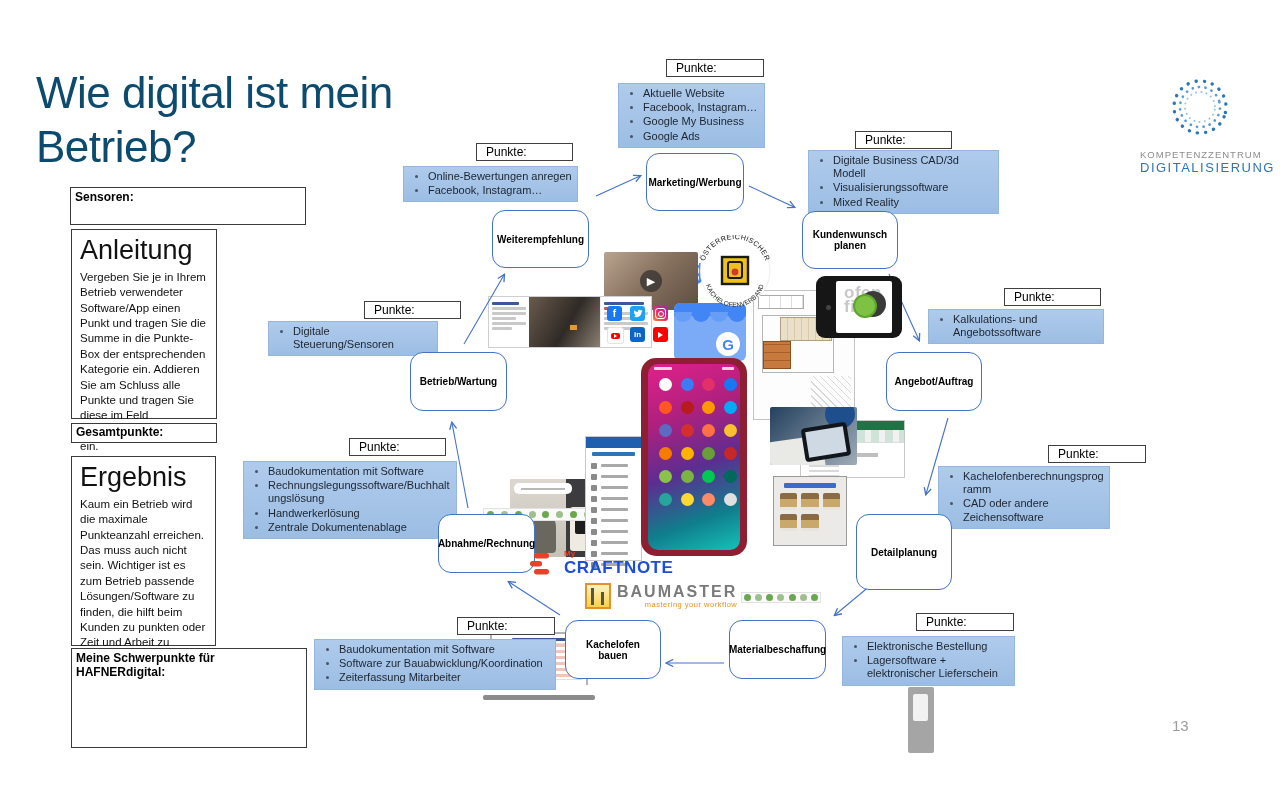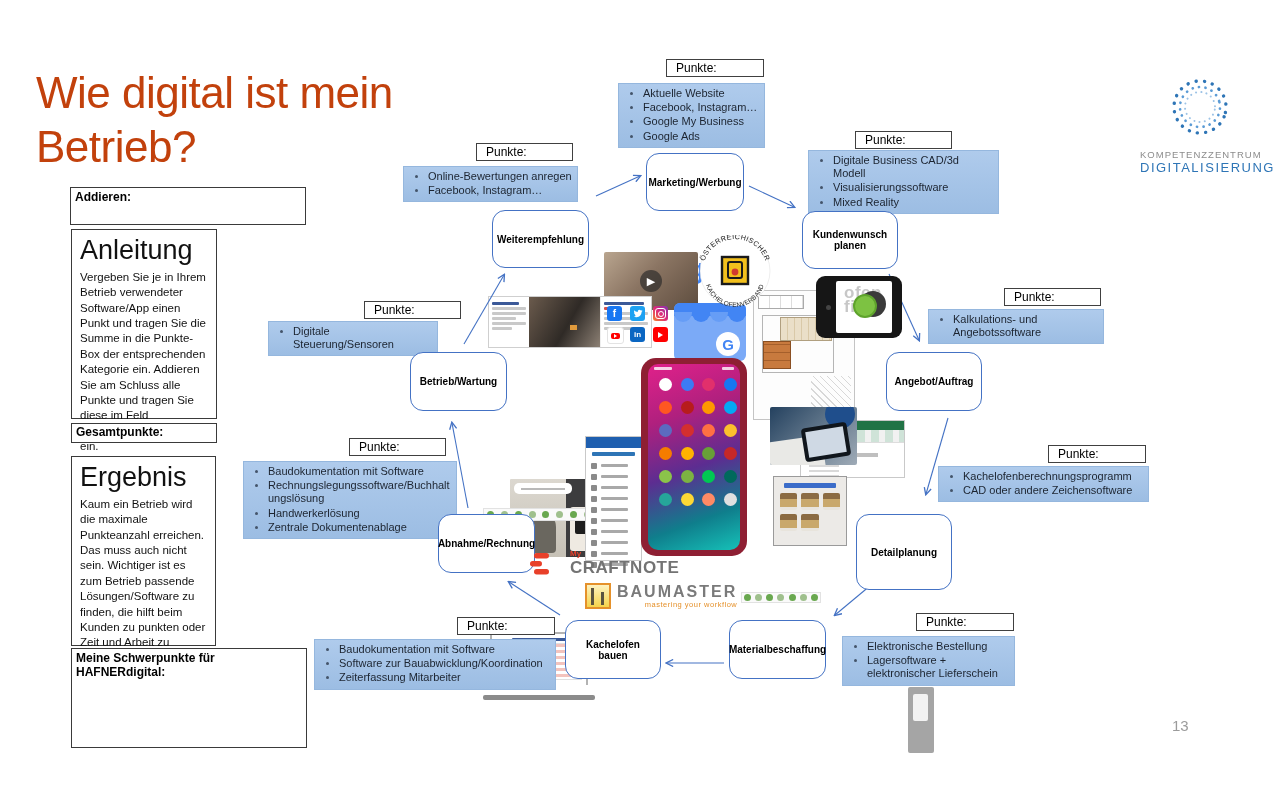--- a/index.html
+++ b/index.html
@@ -1,20 +1,20 @@
 <!DOCTYPE html>
 <html><head>
 <meta charset="utf-8">
 <style>
   html,body{margin:0;padding:0;background:#e8e8e8;}
   .slide{position:relative;width:1287px;height:802px;background:#ffffff;overflow:hidden;
          font-family:"Liberation Sans",sans-serif;color:#1a1a1a;}
   
   .title{position:absolute;left:36px;top:66px;width:440px;font-size:44px;line-height:1.22;
-         color:#c2410c;letter-spacing:-0.5px;}
+         color:#0c4a6e;letter-spacing:-0.5px;}
   
   .box{position:absolute;background:#fff;border:1px solid #3a3a3a;box-sizing:border-box;}
   .blabel{display:block;padding:2px 4px;font-size:12px;font-weight:bold;color:#000;}
   .panel-title{font-size:27px;color:#111;padding:6px 8px 0 8px;line-height:1.1;}
   .panel-body{font-size:11.5px;line-height:1.34;padding:4px 8px;color:#111;}
   
   .node{position:absolute;background:#fff;border:1.4px solid #4472C4;border-radius:13px;
         display:flex;align-items:center;justify-content:center;text-align:center;
         font-size:10px;font-weight:bold;color:#000;padding:0 9px;box-sizing:border-box;z-index:3;}
   .punkte{position:absolute;background:#fff;border:1px solid #404040;font-size:12px;color:#000;
@@ -103,22 +103,22 @@
   .icorow{position:absolute;background:#fafafa;border:1px solid #e2e2e2;display:flex;
         align-items:center;justify-content:space-around;}
   .icorow i{display:block;width:7px;height:7px;border-radius:50%;background:#69a84f;}
   .icorow i:nth-child(2n){background:#9fc08d;}
   .craftapp{background:#fff;border:1px solid #c9c9c9;}
   .craftapp .hd{height:11px;background:#1F5FAF;}
   .craftapp .lnk{height:4px;margin:4px 6px;background:#2E75B6;border-radius:1px;}
   .crow{display:flex;align-items:center;gap:4px;padding:2.5px 5px;}
   .crow b{display:block;width:6px;height:6px;background:#8a8a8a;border-radius:1px;flex:none;}
   .crow i{display:block;height:2.5px;background:#a9a9a9;border-radius:1px;flex:1;margin-right:8px;}
-  .craftlogo{display:flex;align-items:flex-end;gap:18px;z-index:4;}
-  .craftname{font-size:17px;font-weight:bold;color:#737373;letter-spacing:.5px;line-height:1;}
+  .craftlogo{display:flex;align-items:flex-end;gap:12px;z-index:4;}
+  .craftname{font-size:17px;font-weight:bold;color:#1d4ed8;letter-spacing:.5px;line-height:1;}
   .craftpre{font-size:8px;font-weight:bold;color:#E8402A;display:block;margin-bottom:1px;}
   .baum{display:flex;align-items:center;gap:6px;z-index:1;}
   .baum .sq{width:26px;height:26px;border:2px solid #E5912B;background:linear-gradient(#fdf2c0,#f5d34b);
         position:relative;box-sizing:border-box;}
   .baum .sq:before{content:"";position:absolute;left:4px;top:3px;width:3px;height:17px;background:#5a5340;}
   .baum .sq:after{content:"";position:absolute;right:5px;top:7px;width:3px;height:13px;background:#5a5340;}
   .baumname{font-size:16px;color:#7a7a7a;letter-spacing:2px;font-weight:bold;line-height:1;}
   .baumtag{font-size:7.5px;color:#E5912B;text-align:right;letter-spacing:.5px;}
   .excel{background:#fff;border:1px solid #c9c9c9;overflow:hidden;}
   .excel .tb{height:9px;background:#217346;}
@@ -144,21 +144,21 @@
   .pageno{position:absolute;left:1172px;top:717px;font-size:15px;color:#9b9b9b;}
 </style>
 </head>
 <body>
 
 <div class="slide">
 
   <div class="title">Wie digital ist mein Betrieb?</div>
 
   <div class="box" style="left:70px;top:187px;width:236px;height:38px;">
-    <span class="blabel">Addieren:</span>
+    <span class="blabel">Sensoren:</span>
   </div>
   <div class="box" style="left:71px;top:229px;width:146px;height:190px;">
     <div class="panel-title">Anleitung</div>
     <div class="panel-body">Vergeben Sie je in Ihrem Betrieb verwendeter Software/App einen Punkt und tragen Sie die Summe in die Punkte-Box der entsprechenden Kategorie ein. Addieren Sie am Schluss alle Punkte und tragen Sie diese im Feld Gesamtpunkte unten ein.</div>
   </div>
   <div class="box" style="left:71px;top:423px;width:146px;height:20px;">
     <span class="blabel" style="padding:1px 4px;">Gesamtpunkte:</span>
   </div>
   <div class="box" style="left:71px;top:456px;width:145px;height:190px;">
     <div class="panel-title">Ergebnis</div>
@@ -210,21 +210,21 @@
 
   <div class="punkte" style="left:1004px;top:288px;width:97px;">Punkte:</div>
   <ul class="bbox" style="left:928px;top:309px;width:176px;">
       <li>Kalkulations- und Angebotssoftware</li>
     </ul>
   <div class="node" style="left:886px;top:352px;width:96px;height:59px;">
       <span>Angebot/Auftrag</span>
     </div>
 
   <div class="punkte" style="left:1048px;top:445px;width:98px;">Punkte:</div>
-  <ul class="bbox" style="left:938px;top:466px;width:211px;">
+  <ul class="bbox" style="left:938px;top:466px;width:172px;">
       <li>Kachelofenberechnungsprogramm</li>
       <li>CAD oder andere Zeichensoftware</li>
     </ul>
   <div class="node" style="left:856px;top:514px;width:96px;height:76px;">
       <span>Detailplanung</span>
     </div>
 
   <div class="punkte" style="left:916px;top:613px;width:98px;">Punkte:</div>
   <ul class="bbox" style="left:842px;top:636px;width:173px;">
       <li>Elektronische Bestellung</li>

